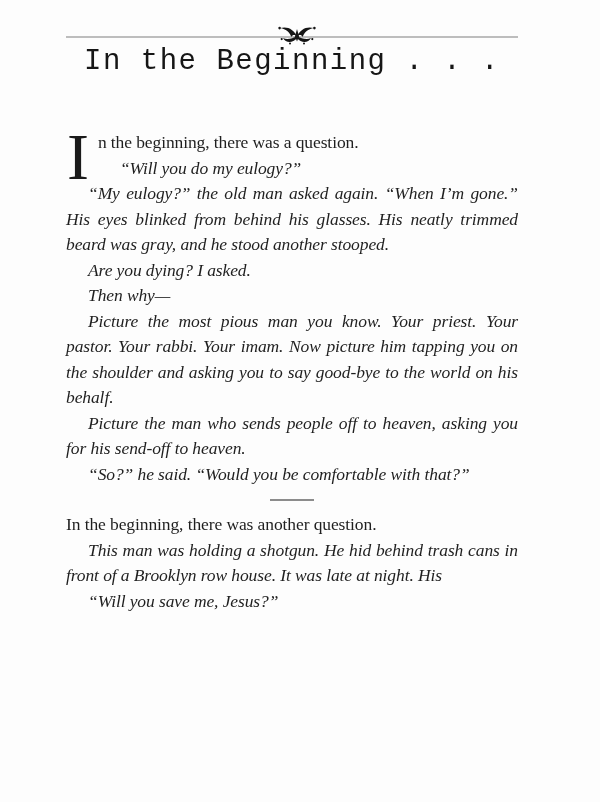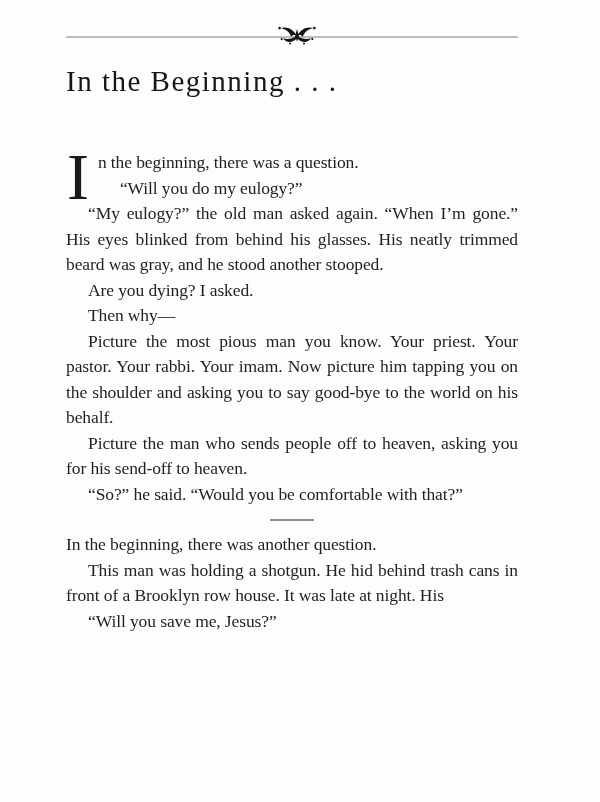--- a/index.html
+++ b/index.html
@@ -25,38 +25,40 @@
     background: #bdbdbd;
   }
   .ornament {
     position: absolute;
     left: calc(50% + 5px);
     top: 50%;
     transform: translate(-50%, -52%);
     line-height: 0;
   }
   .chapter-title {
-    margin-top: 27px;
+    margin-top: 7px;
+    text-align: center;
     font-weight: normal;
     font-size: 29px;
     letter-spacing: 1.5px;
     color: #161616;
     line-height: 33px;
     white-space: nowrap;
+    font-family: Liberation Mono, monospace;
   }
   .body-text {
     margin-top: 52px;
     font-size: 17.5px;
     line-height: 25.5px;
     text-align: justify;
     letter-spacing: -0.1px;
     color: #1f1f1f;
   }
   .body-text p { margin: 0; }
-  .body-text p.indent { text-indent: 22px; }
+  .body-text p.indent { text-indent: 22px; font-style: italic; }
   .dropcap {
     float: left;
     font-size: 66px;
     line-height: 45px;
     height: 46px;
     margin: 4px 9px 0 1px;
     color: #1a1a1a;
   }
   .section-divider {
     width: 44px;

